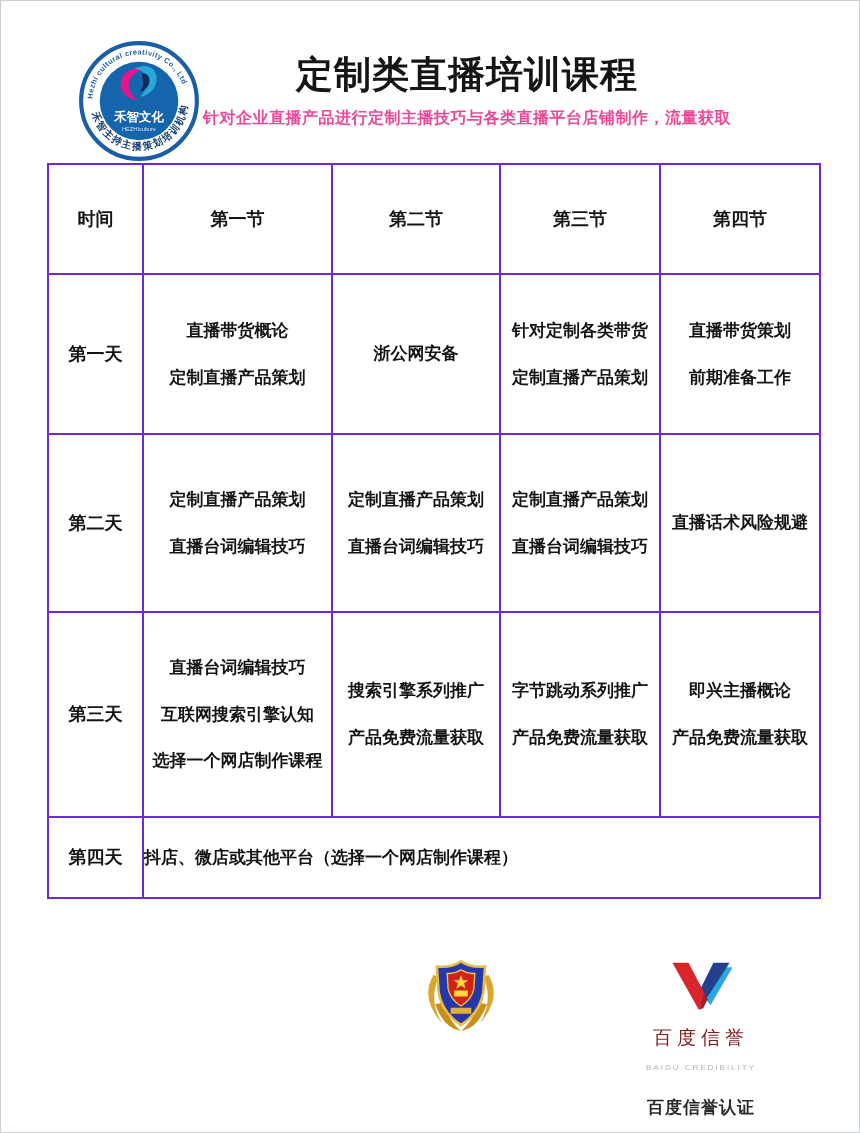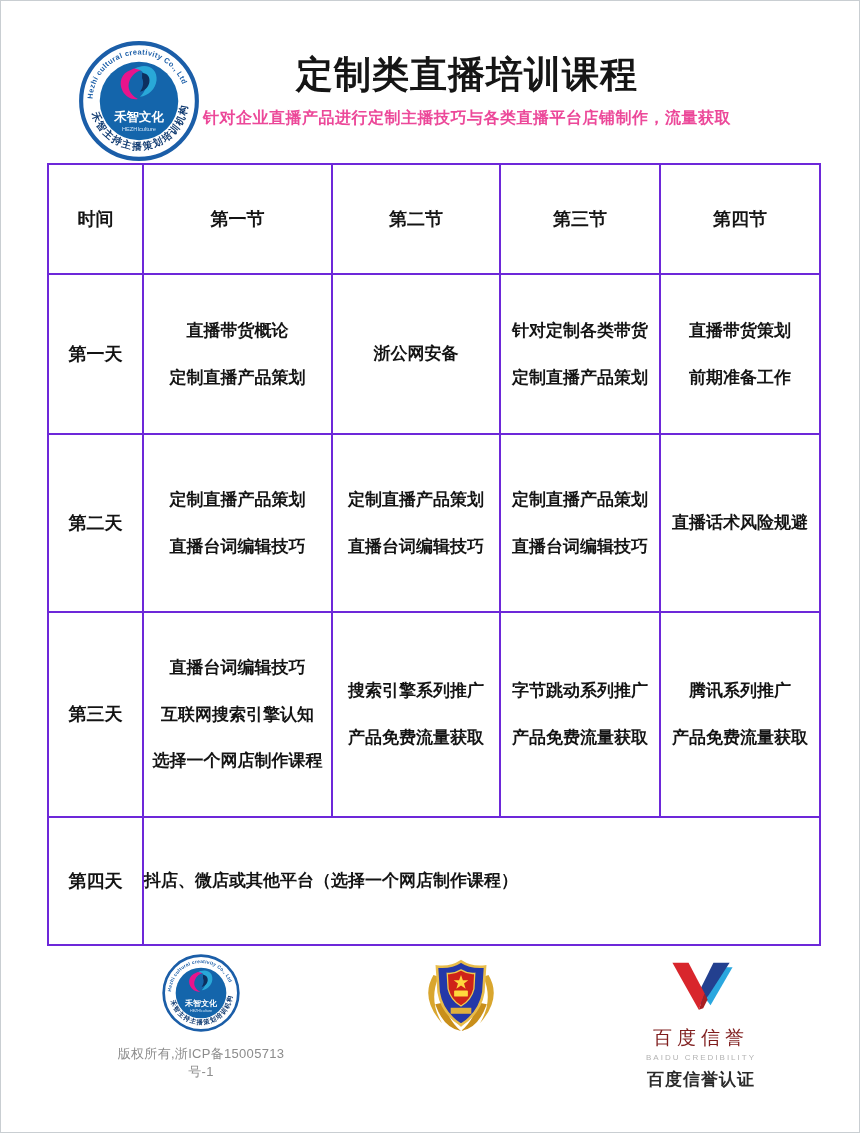--- a/index.html
+++ b/index.html
@@ -11,36 +11,36 @@
   
   .header-logo{position:absolute;left:76px;top:38px;width:124px;height:124px;}
   .header-text{position:absolute;left:16px;top:54px;width:100%;box-sizing:border-box;padding-left:42px;text-align:center;}
   .page-title{font-size:37px;font-weight:900;letter-spacing:1px;color:#151515;line-height:1.1;}
   .page-subtitle{margin-top:12px;font-size:16px;font-weight:700;color:#ec4899;letter-spacing:0.5px;}
   
   .course-table{
     position:absolute;left:46px;top:162px;width:772px;border-collapse:collapse;table-layout:fixed;
   }
   .course-table td{border:2px solid #6d28d9;padding:0;vertical-align:middle;}
-  tr.r-head{height:110px;} tr.r1{height:160px;} tr.r2{height:178px;} tr.r3{height:205px;} tr.r4{height:128px;font-family:Liberation Serif, serif;}
+  tr.r-head{height:110px;} tr.r1{height:160px;} tr.r2{height:178px;} tr.r3{height:205px;} tr.r4{height:81px;font-family:Liberation Serif, serif;}
   .cell{
     display:flex;flex-direction:column;justify-content:center;align-items:center;gap:27px;
     font-size:17px;font-weight:700;color:#141414;line-height:1.15;text-align:center;
   }
   .cell.head{font-size:18px;}
   .cell.left{align-items:flex-start;text-align:left;}
   
   .footer-left{position:absolute;left:112px;top:952px;width:176px;text-align:center;}
   .footer-left .copyright{margin-top:8px;font-size:13px;color:#8c8c8c;letter-spacing:0.3px;}
   .footer-center{position:absolute;left:340px;top:950px;width:240px;text-align:center;}
   .footer-center .police-text{margin-top:6px;font-size:17px;font-weight:700;color:#1c1c1c;}
   .footer-right{position:absolute;left:608px;top:960px;width:184px;text-align:center;}
   .footer-right .baidu-cn{margin-top:8px;font-size:19px;color:#7f1d1d;letter-spacing:5px;font-weight:400;}
-  .footer-right .baidu-en{margin-top:2px;font-size:8px;color:#b3b3b3;letter-spacing:2px;}
-  .footer-right .baidu-cert{margin-top:6px;font-size:17px;font-weight:700;color:#2a2a2a;letter-spacing:1px;}
+  .footer-right .baidu-en{margin-top:12px;font-size:8px;color:#b3b3b3;letter-spacing:2px;}
+  .footer-right .baidu-cert{margin-top:24px;font-size:17px;font-weight:700;color:#2a2a2a;letter-spacing:1px;}
   .hidden-defs{position:absolute;width:0;height:0;overflow:hidden;}
 </style>
 </head>
 <body>
 
 <svg class="hidden-defs" aria-hidden="true">
   <defs>
     <symbol id="hezhi-logo" viewBox="0 0 120 120">
       <circle cx="60" cy="60" r="56" fill="#ffffff" stroke="#1b5ea8" stroke-width="4"></circle>
       <path id="arcTop" d="M 15 60 A 45 45 0 0 1 105 60" fill="none"></path>
@@ -194,45 +194,39 @@
       </div>
           </td>
       <td>
             <div class="cell">
         <div>字节跳动系列推广</div>
         <div>产品免费流量获取</div>
       </div>
           </td>
       <td>
             <div class="cell">
-        <div>腾讯系列推广</div>
+        <div>即兴主播概论</div>
         <div>产品免费流量获取</div>
       </div>
           </td>
     </tr>
 
     <tr class="r4">
       <td>
             <div class="cell head">第四天</div>
           </td>
       <td colspan="4">
             <div class="cell left">
         <div>抖店、微店或其他平台（选择一个网店制作课程）</div>
       </div>
           </td>
     </tr>
   </tbody>
     </table>
 
-  <div class="footer-left">
-    <svg width="80" height="80">
-        <use href="#hezhi-logo"></use>
-      </svg>
-    <div class="copyright">版权所有,浙ICP备15005713号-1</div>
-  </div>
 
   <div class="footer-center">
     <svg width="86" height="86">
         <use href="#police-badge"></use>
       </svg>
   </div>
 
   <div class="footer-right">
     <svg width="66" height="52">
         <use href="#baidu-v"></use>

